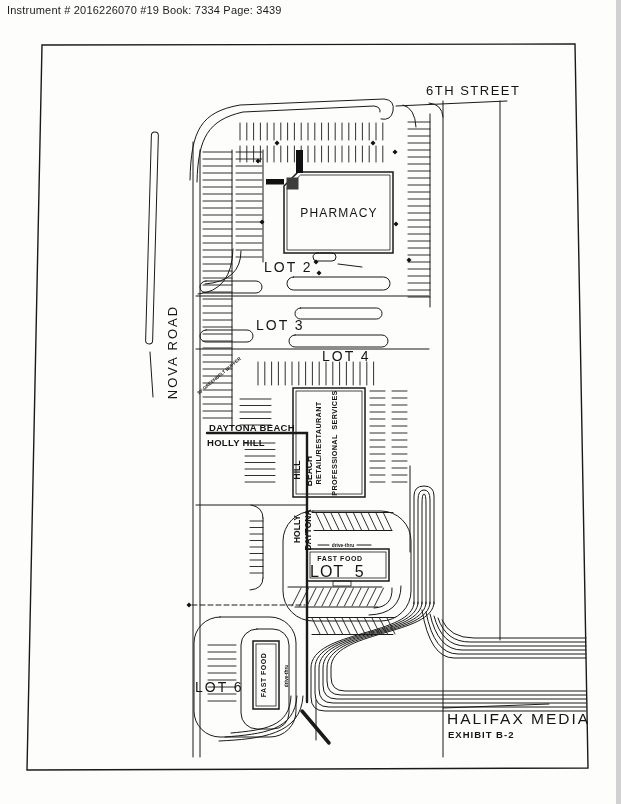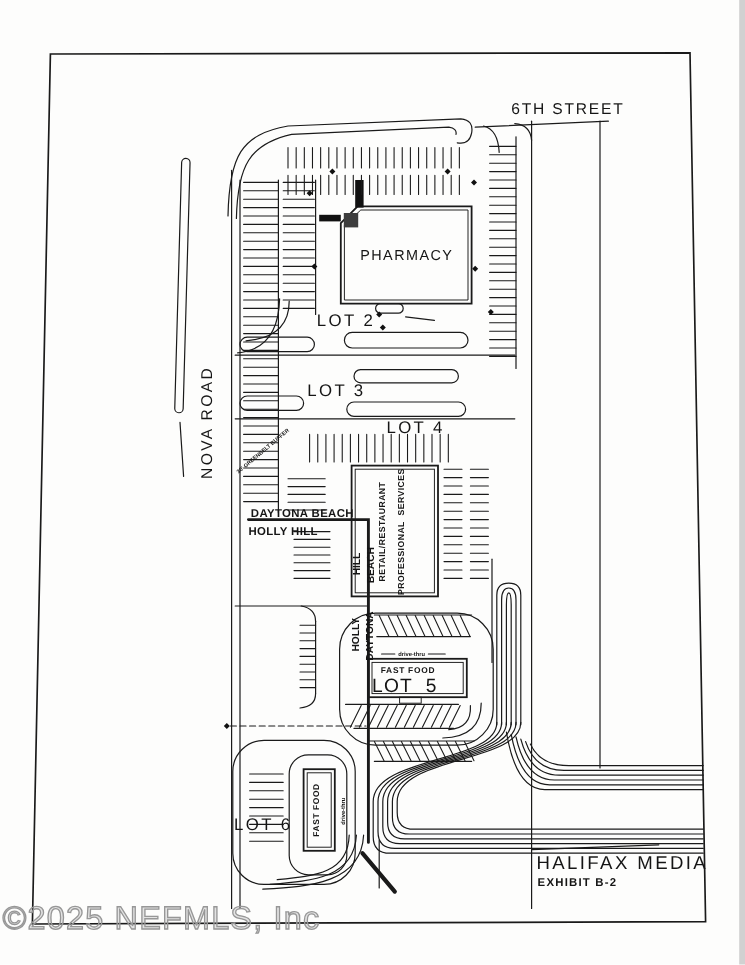--- a/index.html
+++ b/index.html
@@ -10,20 +10,21 @@
   .watermark{position:absolute;left:2px;top:750px;font-size:27px;letter-spacing:1px;
              color:rgba(150,150,150,.25);-webkit-text-stroke:1.1px #979797;white-space:pre;}
   svg.plan{position:absolute;left:0;top:0;}
   svg.plan text{font-family:"Liberation Sans",sans-serif;fill:#151515;stroke:none;white-space:pre;}
 </style>
 </head>
 <body>
 
 <div class="page">
 
+  <div class="header">Instrument # 2016226070 #19 Book: 7334 Page: 3439</div>
 
   <svg class="plan" width="621" height="804" viewBox="0 0 621 804">
 
     <g stroke="#1a1a1a" fill="none" stroke-width="1" stroke-linecap="round">
 
       <path d="M42 45 L575 44 L588 768 L27 770 Z" stroke-width="1.4"></path>
 
       <path d="M193 142 V757"></path>
       <path d="M200 150 V757"></path>
       <rect x="148.5" y="132" width="7" height="212" rx="3.5" transform="rotate(1.6 152 238)"></rect>
@@ -175,15 +176,14 @@
     <text x="311.5" y="471" font-size="8.5" font-weight="700" text-anchor="middle" transform="rotate(-90 311.5 471)">BEACH</text>
     <text x="299.5" y="529" font-size="8.5" font-weight="700" text-anchor="middle" transform="rotate(-90 299.5 529)">HOLLY</text>
     <text x="311" y="530" font-size="8.5" font-weight="700" text-anchor="middle" transform="rotate(-90 311 530)">DAYTONA</text>
 
     <text x="220" y="377" font-size="4.6" font-weight="700" text-anchor="middle" transform="rotate(-40 220 377)">30' GREENBELT BUFFER</text>
 
     <text x="447" y="724" font-size="15.5" letter-spacing="2">HALIFAX MEDIA</text>
     <text x="448" y="738" font-size="9.5" font-weight="700" letter-spacing="1">EXHIBIT B-2</text>
   </svg>
 
-  <div class="watermark">©2025 NEFMLS, Inc</div>
   <div class="scan-edge"></div>
 </div>
 
 </body></html>

